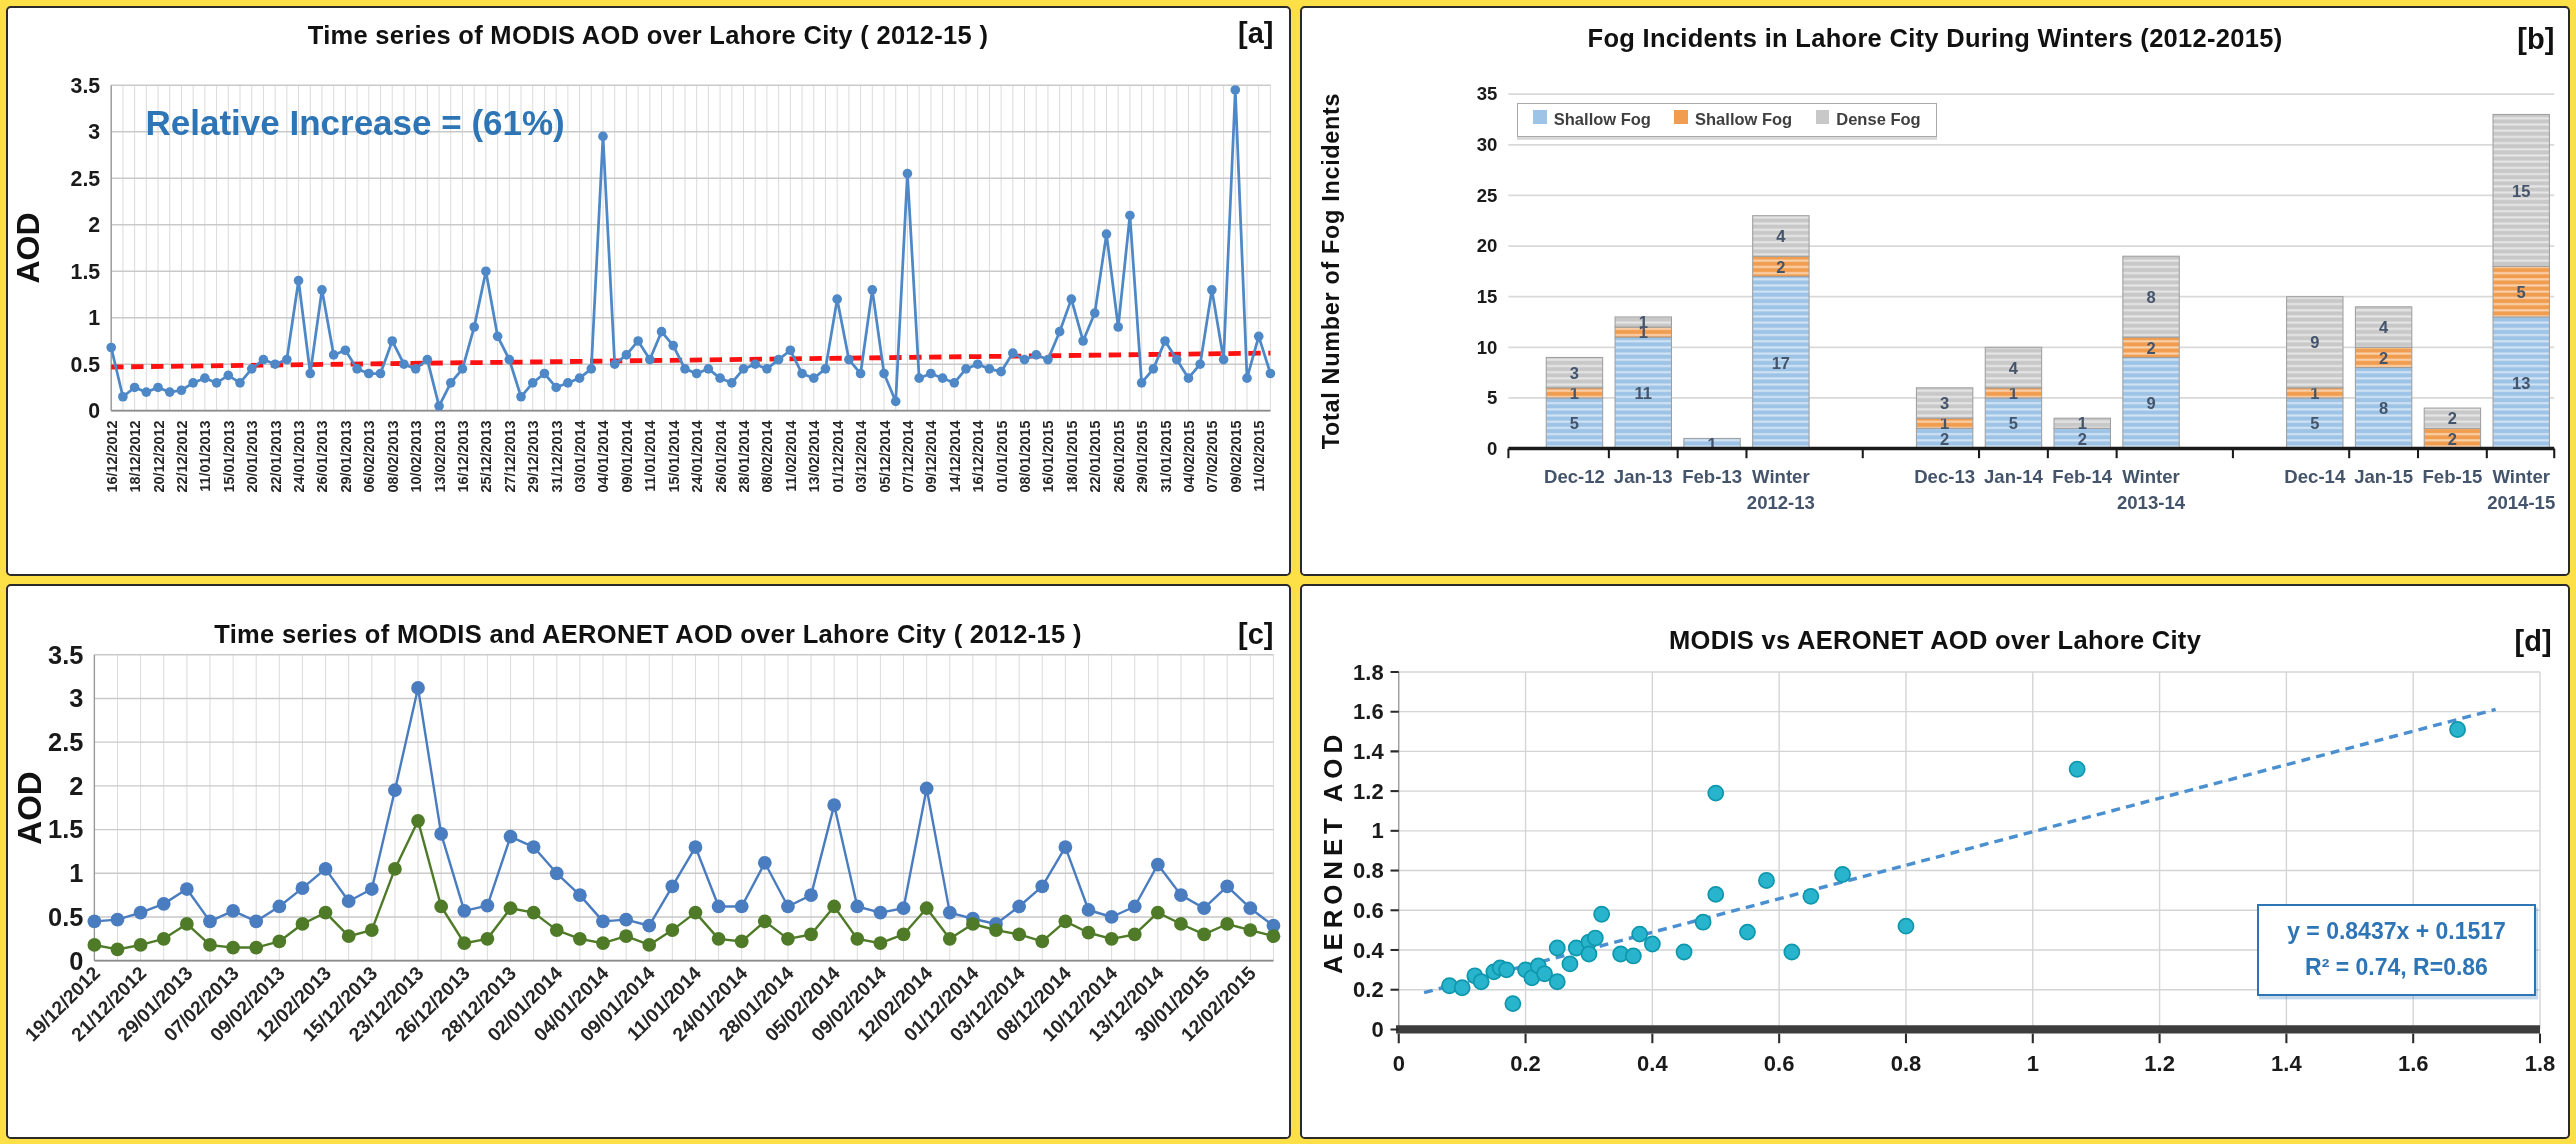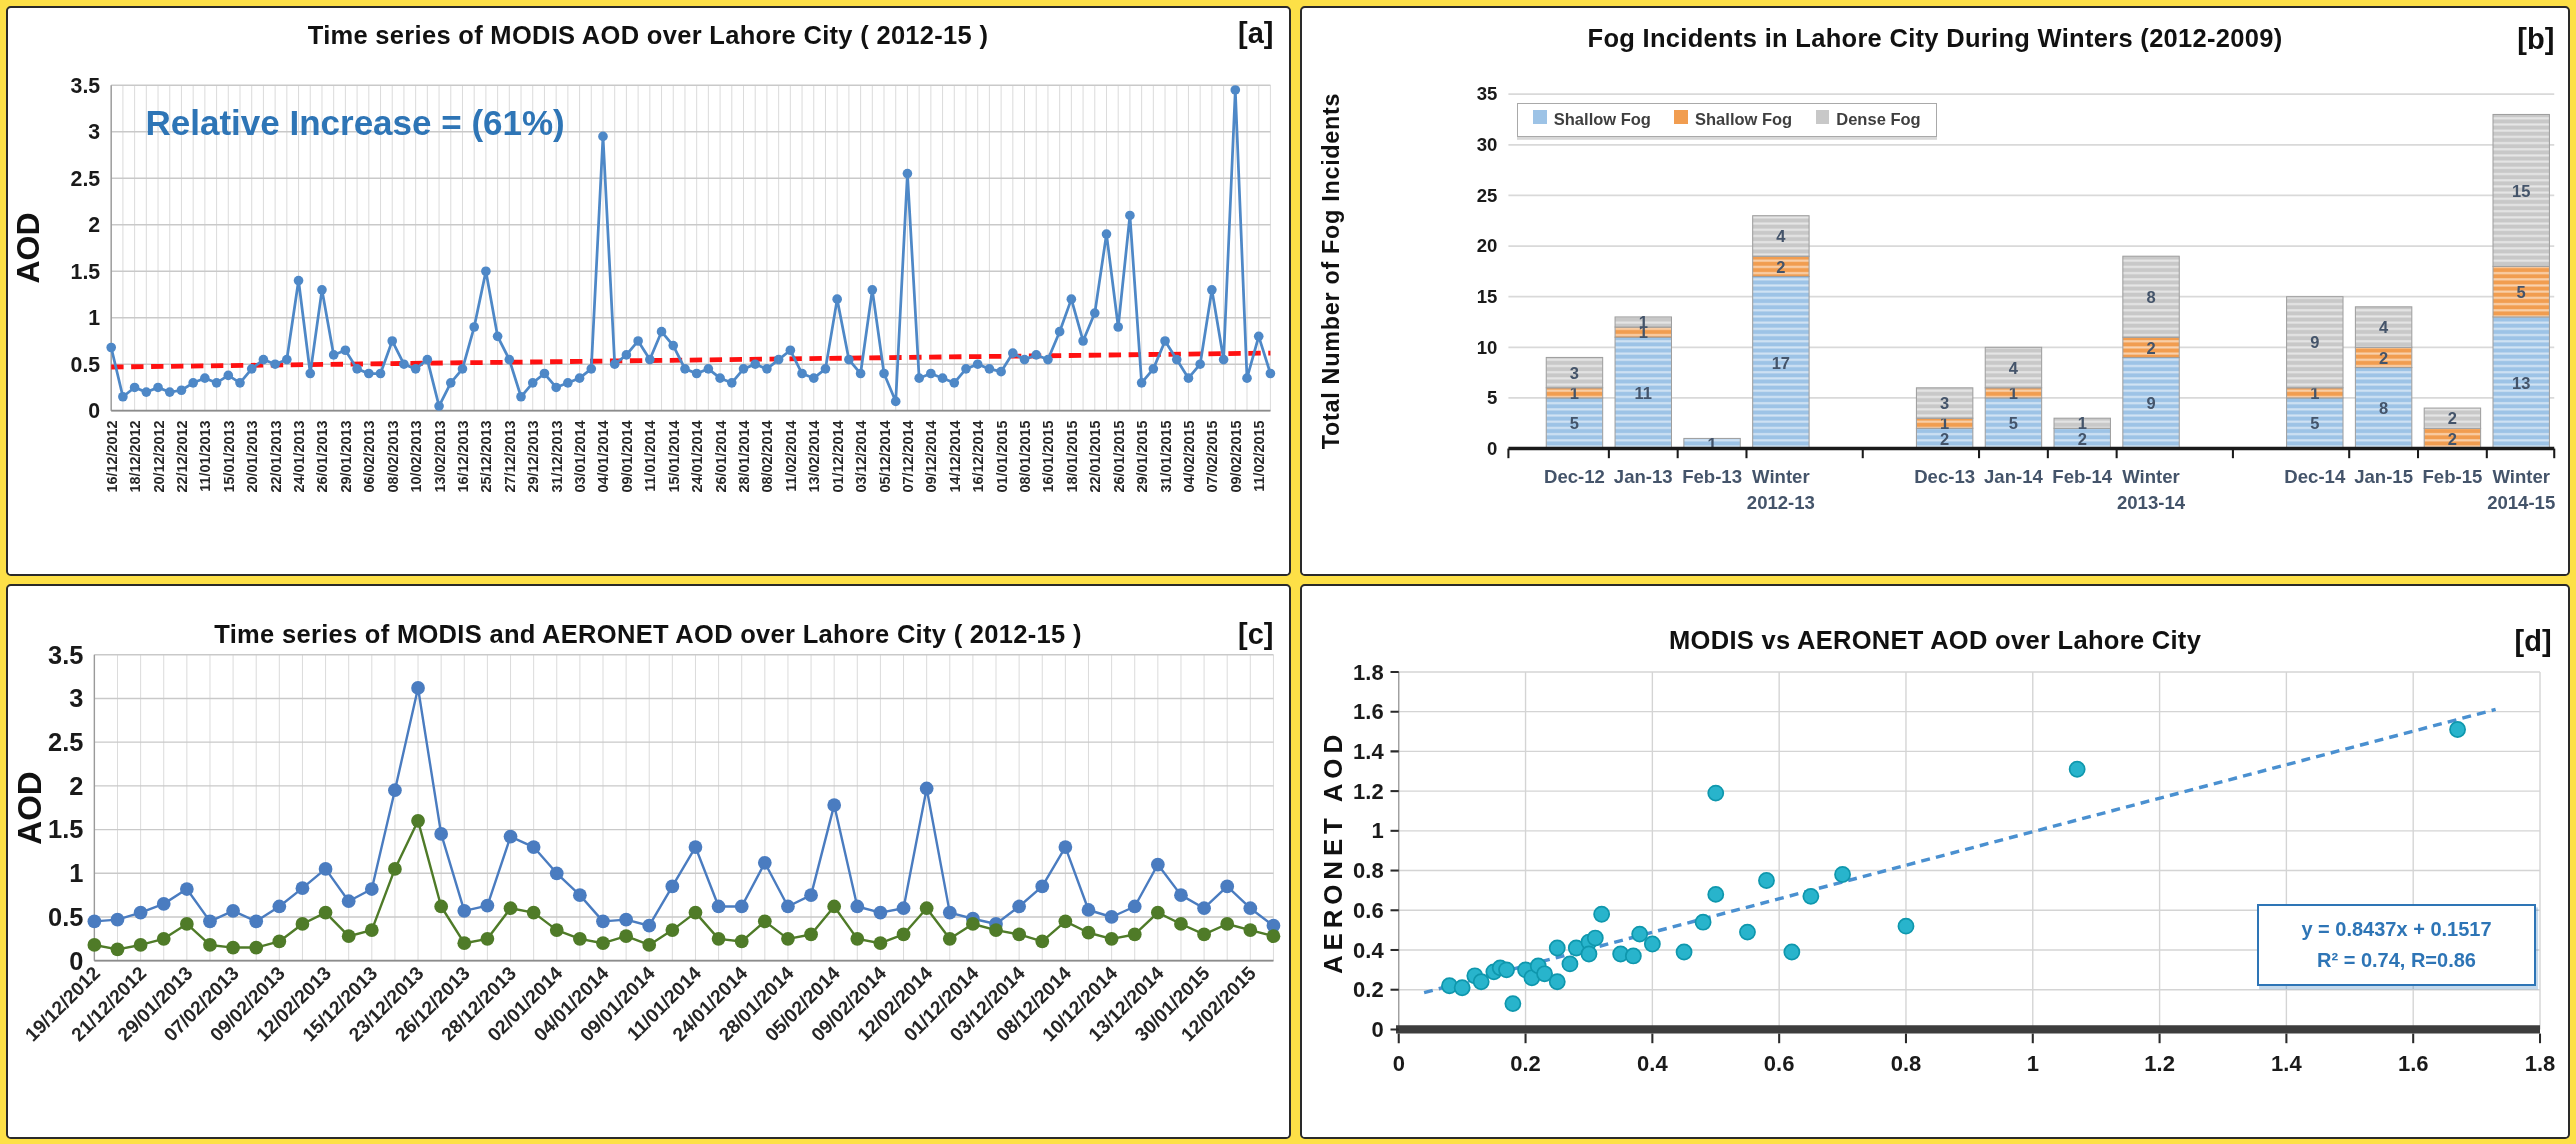--- a/index.html
+++ b/index.html
@@ -13,21 +13,21 @@
   .corner{position:absolute;font-weight:bold;color:#111;font-size:29px;z-index:5;}
   .rotlab{position:absolute;width:550px;height:36px;line-height:36px;text-align:center;
           transform:rotate(-90deg);font-weight:bold;color:#111;z-index:3;}
   #ann-a{position:absolute;left:138px;top:95px;color:#2e75b6;font-weight:bold;font-size:35px;z-index:4;}
   #legend-b{position:absolute;left:215px;top:95px;display:flex;align-items:center;gap:23.4px;
             background:#fff;border:1.4px solid #a9a9a9;box-shadow:0 2.8px 0 #d8d8d8;padding:6.9px 15px;z-index:4;}
   #legend-b .li{display:flex;align-items:flex-start;gap:6.9px;font-size:16.5px;font-weight:bold;color:#3f3f3f;}
   #legend-b .sw{display:inline-block;width:13.8px;height:13.8px;}
   #eqbox-d{position:absolute;left:955px;top:318px;width:261px;background:#fff;border:2.1px solid #2e75b6;
            box-shadow:2.1px 3.4px 0 rgba(46,117,182,.28);padding:8.3px 6.9px;text-align:center;color:#2e75b6;
-           font-weight:bold;font-size:20px;line-height:1.55;z-index:4;}
+           font-weight:bold;font-size:23px;line-height:1.55;z-index:4;}
   #xlab-d{position:absolute;left:392px;top:487px;width:550px;text-align:center;font-weight:bold;
           font-size:27.5px;color:#111;z-index:3;}
 </style>
 </head>
 <body>
 
 <div id="figure">
 
   <div class="panel" id="panel-a">
     <div class="ptitle" style="top:13.8px">Time series of MODIS AOD over Lahore City ( 2012-15 )</div>
@@ -310,21 +310,21 @@
           <text transform="translate(1689.7981818181818,599) rotate(-90)" text-anchor="end" font-size="21" font-weight="bold" fill="#262626">31/01/2015</text>
           <text transform="translate(1723.838585858586,599) rotate(-90)" text-anchor="end" font-size="21" font-weight="bold" fill="#262626">04/02/2015</text>
           <text transform="translate(1757.8789898989899,599) rotate(-90)" text-anchor="end" font-size="21" font-weight="bold" fill="#262626">07/02/2015</text>
           <text transform="translate(1791.919393939394,599) rotate(-90)" text-anchor="end" font-size="21" font-weight="bold" fill="#262626">09/02/2015</text>
           <text transform="translate(1825.959797979798,599) rotate(-90)" text-anchor="end" font-size="21" font-weight="bold" fill="#262626">11/02/2015</text>
         </g>
       </svg>
   </div>
 
   <div class="panel" id="panel-b">
-    <div class="ptitle" style="top:16.5px">Fog Incidents in Lahore City During Winters (2012-2009)</div>
+    <div class="ptitle" style="top:16.5px">Fog Incidents in Lahore City During Winters (2012-2015)</div>
     <div class="corner" style="top:15px;right:13.8px">[b]</div>
     <div id="legend-b">
       <span class="li">
           <i class="sw" style="background: rgb(157, 195, 230);"></i>
           <span>Shallow Fog</span>
         </span>
       <span class="li">
           <i class="sw" style="background: rgb(241, 157, 80);"></i>
           <span>Shallow Fog</span>
         </span>

